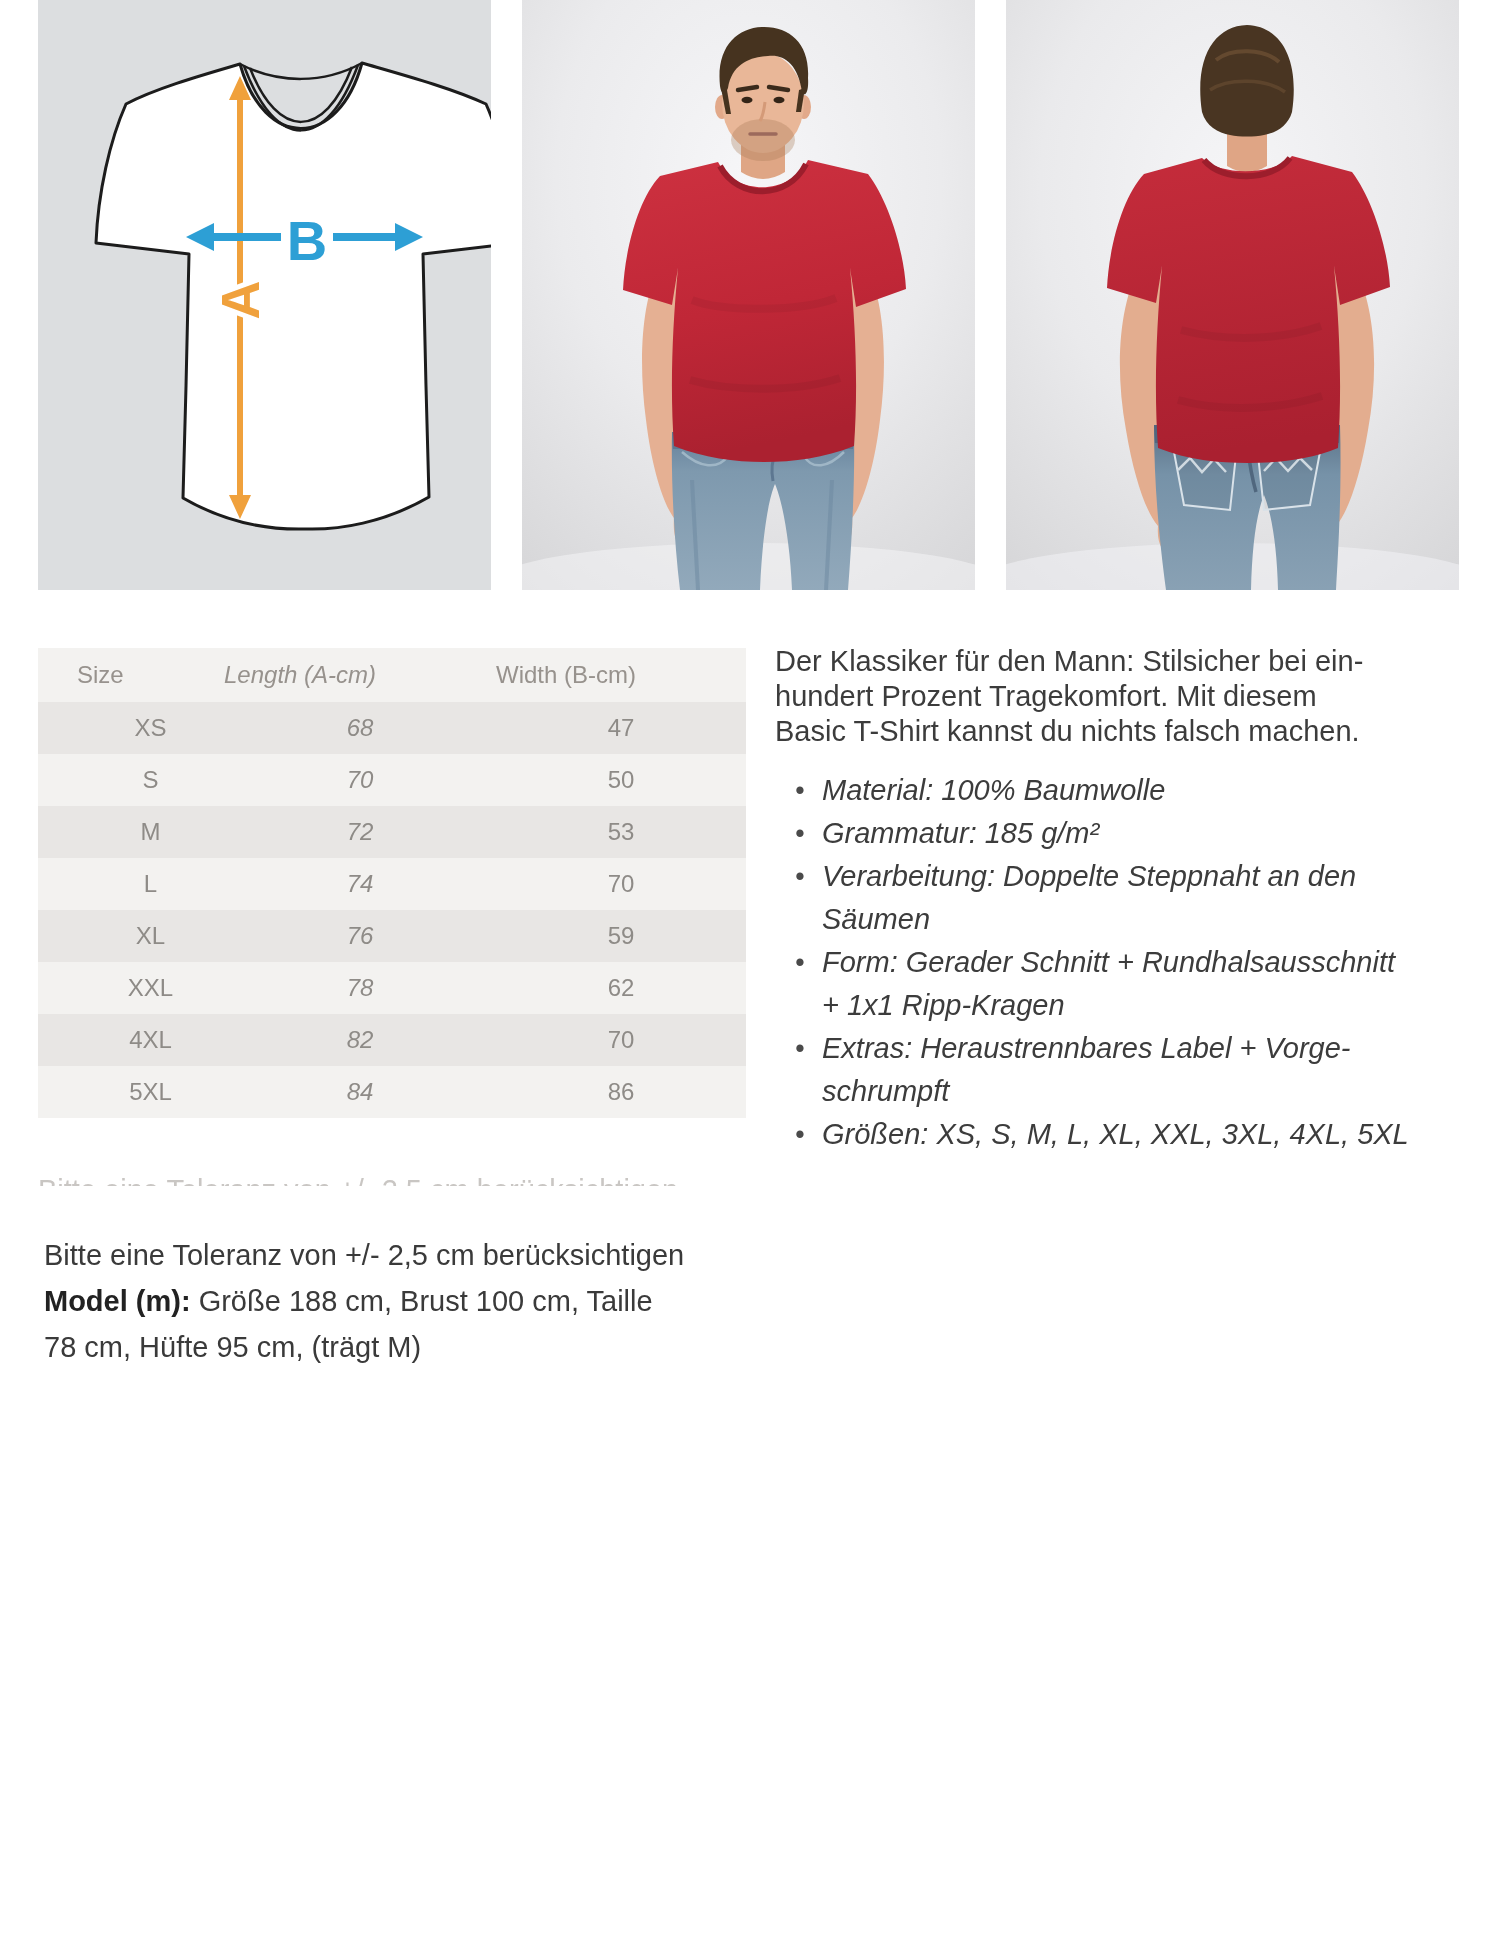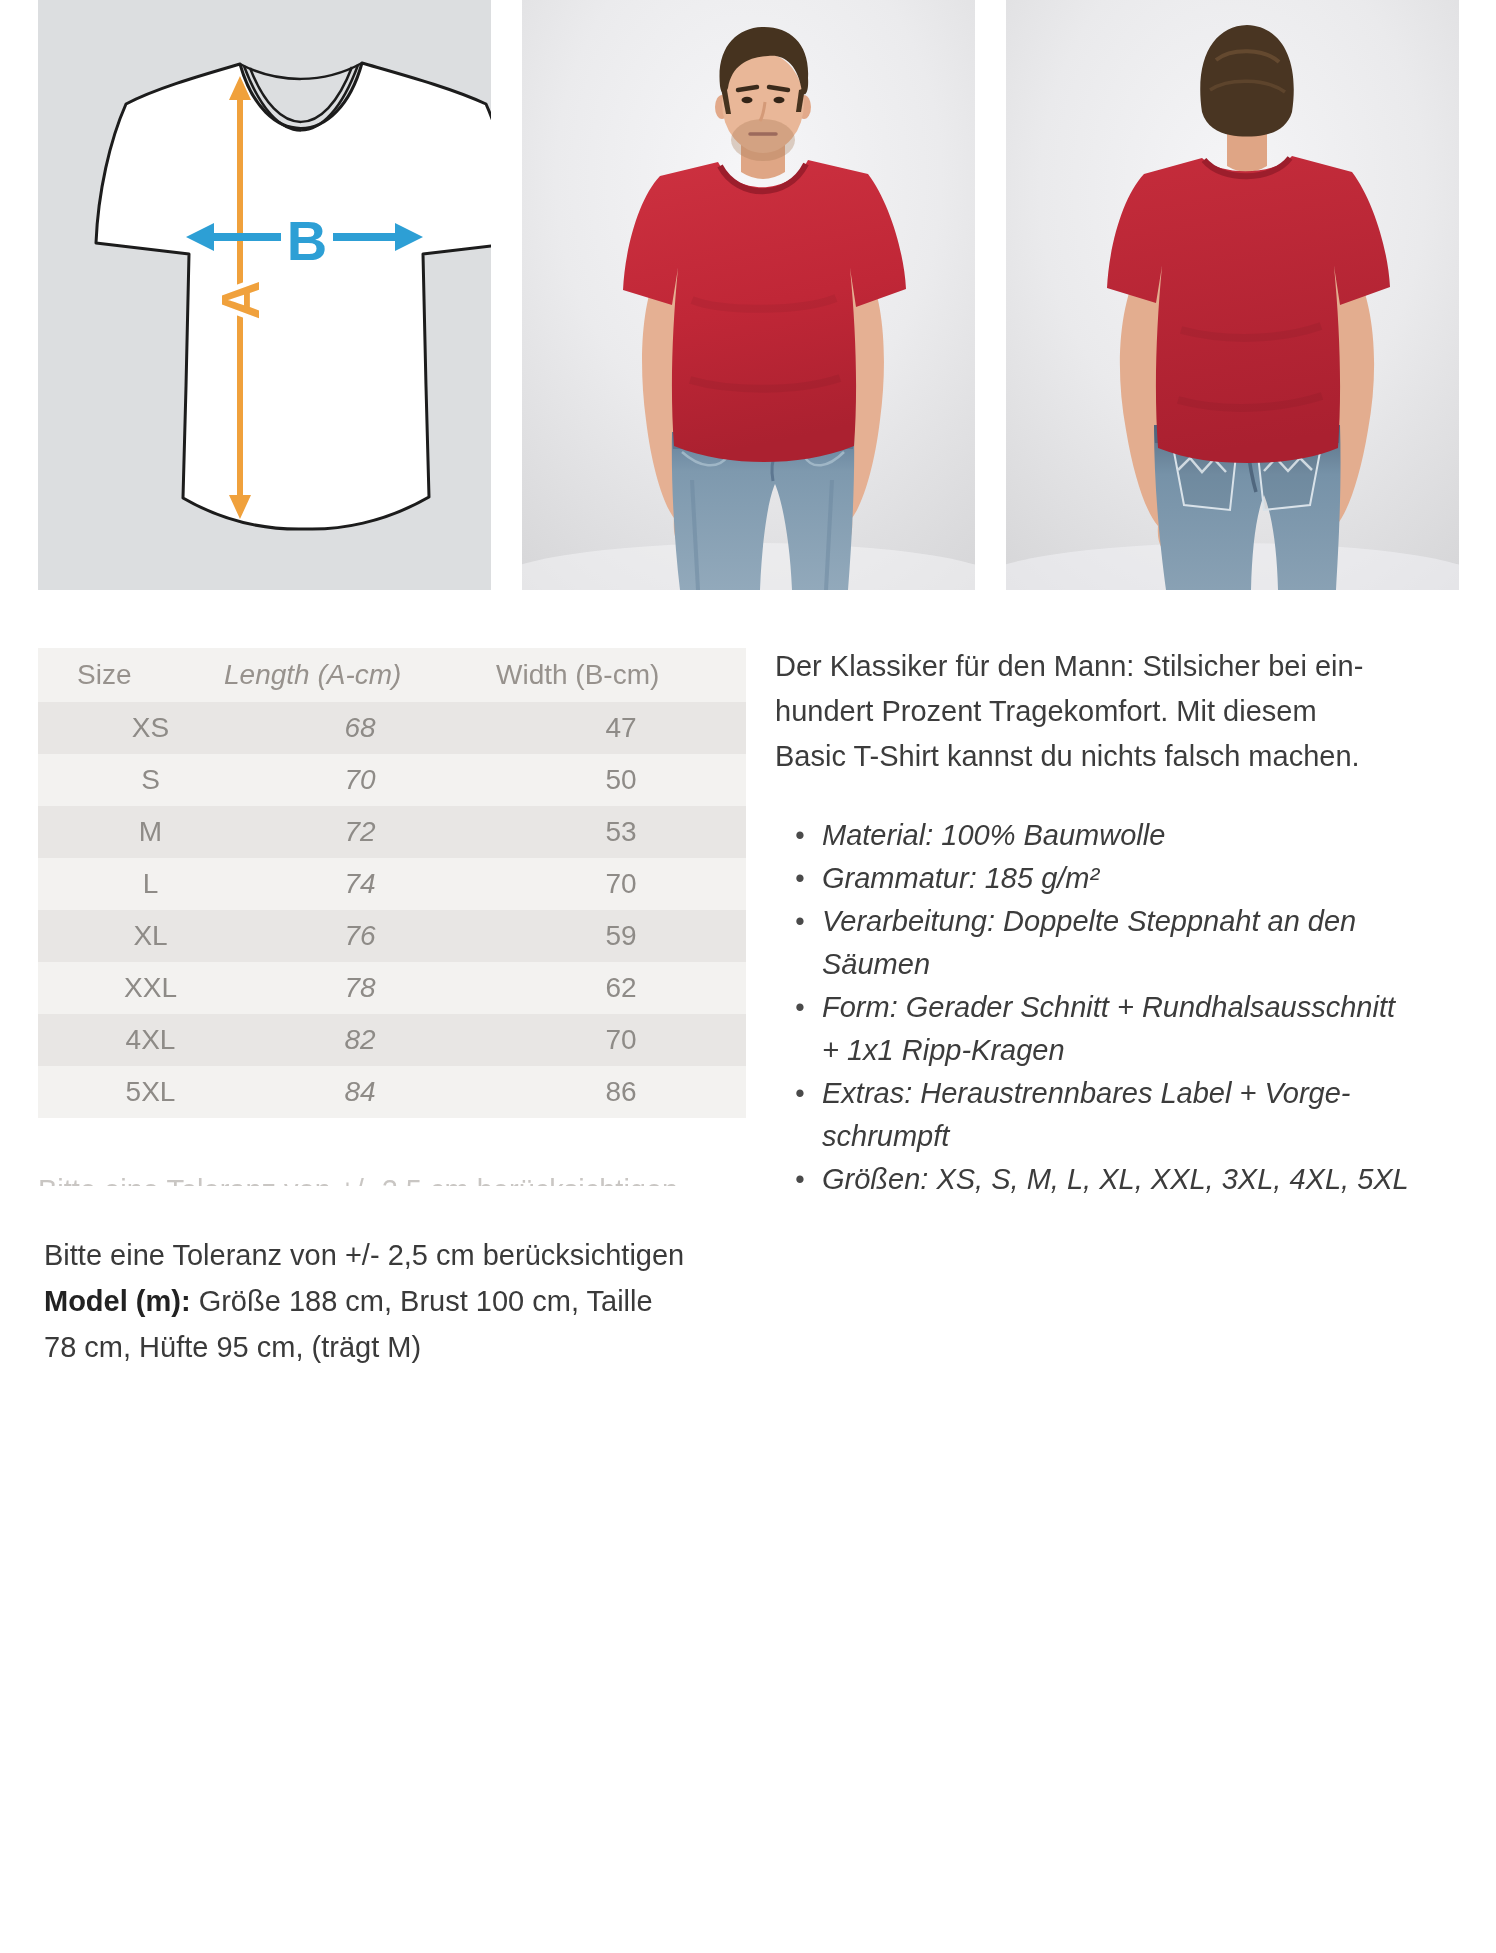--- a/index.html
+++ b/index.html
@@ -9,39 +9,39 @@
 
   
   .panel{position:absolute;top:0;width:453px;height:590px;}
   .panel svg{display:block;}
   .panel.diagram{left:38px;}
   .panel.front{left:522px;}
   .panel.back{left:1006px;}
 
   
   .size-table{position:absolute;left:38px;top:648px;width:708px;
-              font-size:28px;color:#8e8b87;}
+              font-size:24px;color:#8e8b87;}
   .trow,.thead{display:flex;}
   .thead{height:54px;line-height:54px;background:#f3f2f0;color:#97928d;}
   .trow{height:52px;line-height:52px;text-align:center;}
   .trow:nth-child(even){background:#e8e6e4;}  
   .trow:nth-child(odd){background:#f3f2f0;}
   .c1{width:186px;padding-left:39px;box-sizing:border-box;}
   .c2{width:272px;box-sizing:border-box;font-style:italic;}
   .c3{flex:1;box-sizing:border-box;}
 
   
   .clipped-row{position:absolute;left:38px;top:1176px;width:708px;height:10px;
                overflow:hidden;color:#c9c6c3;font-size:29px;line-height:29px;
                white-space:nowrap;}
 
   
   .description{position:absolute;left:775px;top:644px;width:700px;
                font-size:29px;color:#3c3c3c;}
-  .description .intro{margin:0 0 35px 0;line-height:45px;white-space:pre-line;}
+  .description .intro{margin:0 0 20px 0;line-height:35px;white-space:pre-line;}
   .description ul{list-style:none;margin:16px;padding:0;font-style:italic;}
   .description li{position:relative;padding-left:31px;line-height:43px;
                   white-space:pre-line;}
   .description li::before{content:"\2022";position:absolute;left:4px;top:0;
                   color:#4a4a4a;font-size:27px;}
 
   
   .notes{position:absolute;left:44px;top:1232px;width:680px;
          font-size:29px;line-height:46px;color:#3a3a3a;}
   .notes p{margin:0;}

